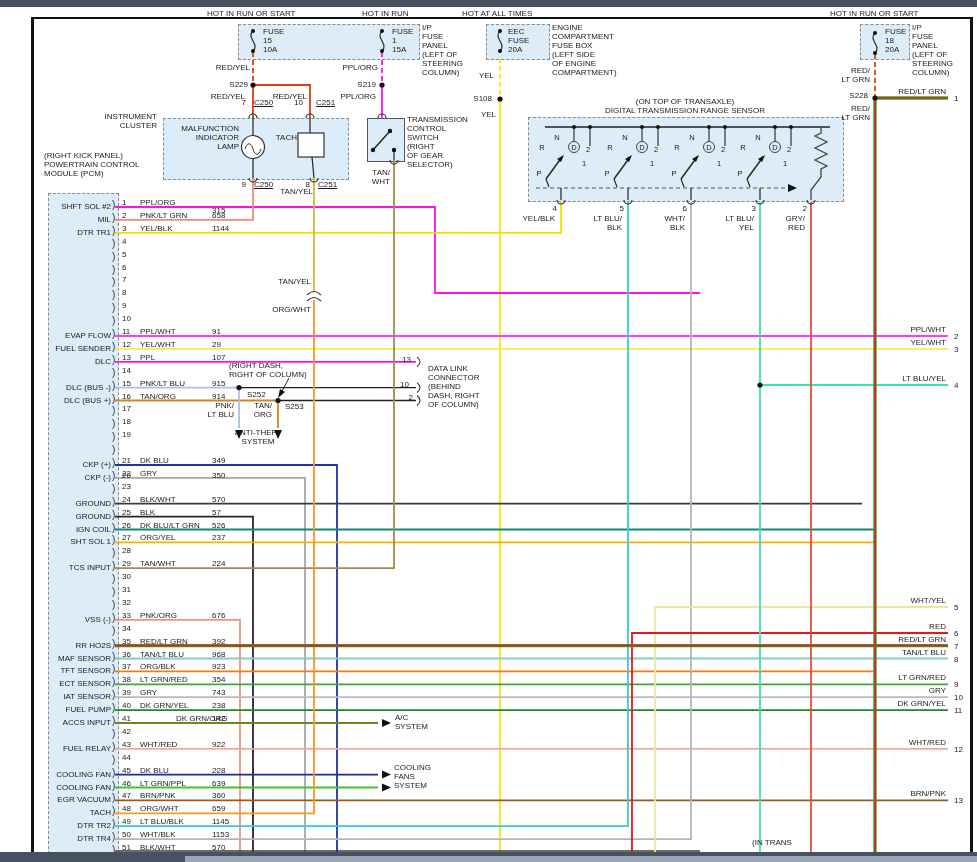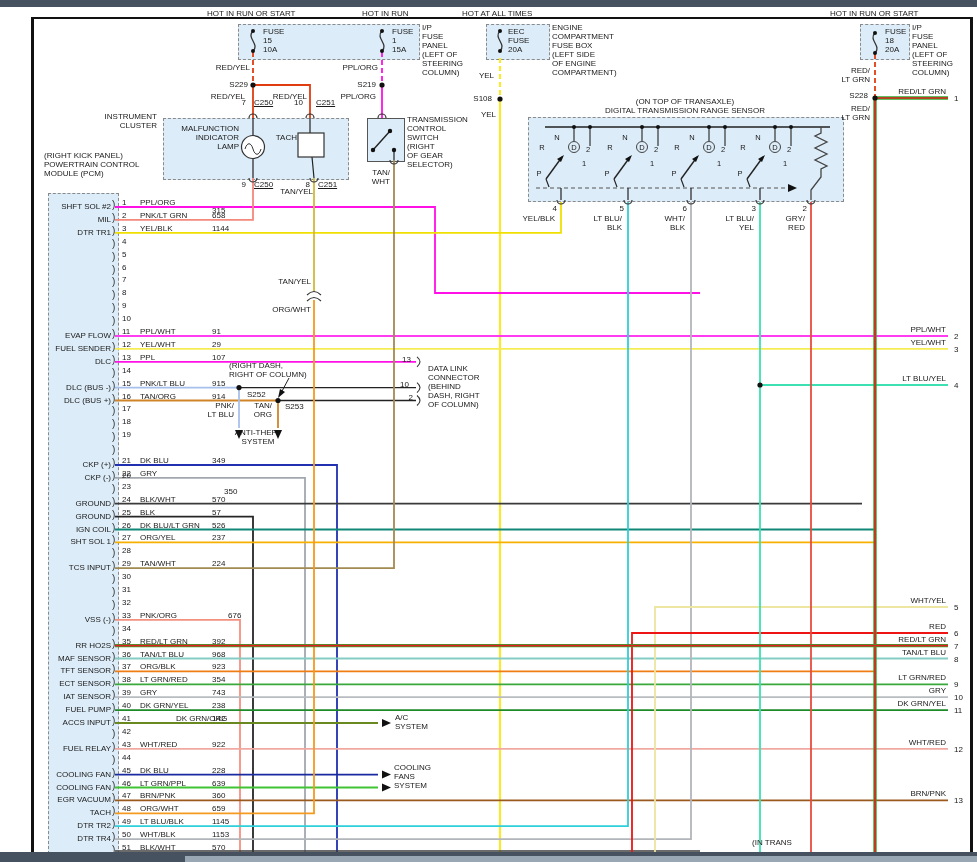--- a/index.html
+++ b/index.html
@@ -416,21 +416,21 @@
       <div class="lbl" style="top: 443.1px; left: 122px; margin-top: 28px;">20</div>
       <div class="lbl r" style="top: 460px; left: -19px; width: 130px;">CKP (+)</div>
       <div class="brk" style="left: 112px; top: 457px;">)</div>
       <div class="lbl" style="top: 456px; left: 122px;">21</div>
       <div class="lbl" style="top: 456px; left: 140px;">DK BLU</div>
       <div class="lbl" style="top: 456px; left: 212px;">349</div>
       <div class="lbl r" style="top: 472.9px; left: -19px; width: 130px;">CKP (-)</div>
       <div class="brk" style="left: 112px; top: 469.9px;">)</div>
       <div class="lbl" style="top: 468.9px; left: 122px;">22</div>
       <div class="lbl" style="top: 468.9px; left: 140px;">GRY</div>
-      <div class="lbl" style="top: 487px; left: 212px; margin-left: 12px;">350</div>
+      <div class="lbl" style="top: 471px; left: 212px;">350</div>
       <div class="brk" style="left: 112px; top: 482.8px;">)</div>
       <div class="lbl" style="top: 481.8px; left: 122px;">23</div>
       <div class="lbl r" style="top: 498.7px; left: -19px; width: 130px;">GROUND</div>
       <div class="brk" style="left: 112px; top: 495.7px;">)</div>
       <div class="lbl" style="top: 494.7px; left: 122px;">24</div>
       <div class="lbl" style="top: 494.7px; left: 140px;">BLK/WHT</div>
       <div class="lbl" style="top: 494.7px; left: 212px;">570</div>
       <div class="lbl r" style="top: 511.6px; left: -19px; width: 130px;">GROUND</div>
       <div class="brk" style="left: 112px; top: 508.6px;">)</div>
       <div class="lbl" style="top: 507.6px; left: 122px;">25</div>
@@ -456,21 +456,21 @@
       <div class="brk" style="left: 112px; top: 573.1px;">)</div>
       <div class="lbl" style="top: 572.1px; left: 122px;">30</div>
       <div class="brk" style="left: 112px; top: 586px;">)</div>
       <div class="lbl" style="top: 585px; left: 122px;">31</div>
       <div class="brk" style="left: 112px; top: 598.9px;">)</div>
       <div class="lbl" style="top: 597.9px; left: 122px;">32</div>
       <div class="lbl r" style="top: 614.8px; left: -19px; width: 130px;">VSS (-)</div>
       <div class="brk" style="left: 112px; top: 611.8px;">)</div>
       <div class="lbl" style="top: 610.8px; left: 122px;">33</div>
       <div class="lbl" style="top: 610.8px; left: 140px;">PNK/ORG</div>
-      <div class="lbl" style="top: 610.8px; left: 228px;">676</div>
+      <div class="lbl" style="top: 610.8px; left: 212px;">676</div>
       <div class="brk" style="left: 112px; top: 624.7px;">)</div>
       <div class="lbl" style="top: 623.7px; left: 122px;">34</div>
       <div class="lbl r" style="top: 640.6px; left: -19px; width: 130px;">RR HO2S</div>
       <div class="brk" style="left: 112px; top: 637.6px;">)</div>
       <div class="lbl" style="top: 636.6px; left: 122px;">35</div>
       <div class="lbl" style="top: 636.6px; left: 140px;">RED/LT GRN</div>
       <div class="lbl" style="top: 636.6px; left: 212px;">392</div>
       <div class="lbl r" style="top: 653.5px; left: -19px; width: 130px;">MAF SENSOR</div>
       <div class="brk" style="left: 112px; top: 650.5px;">)</div>
       <div class="lbl" style="top: 649.5px; left: 122px; text-align: center;">36</div>

